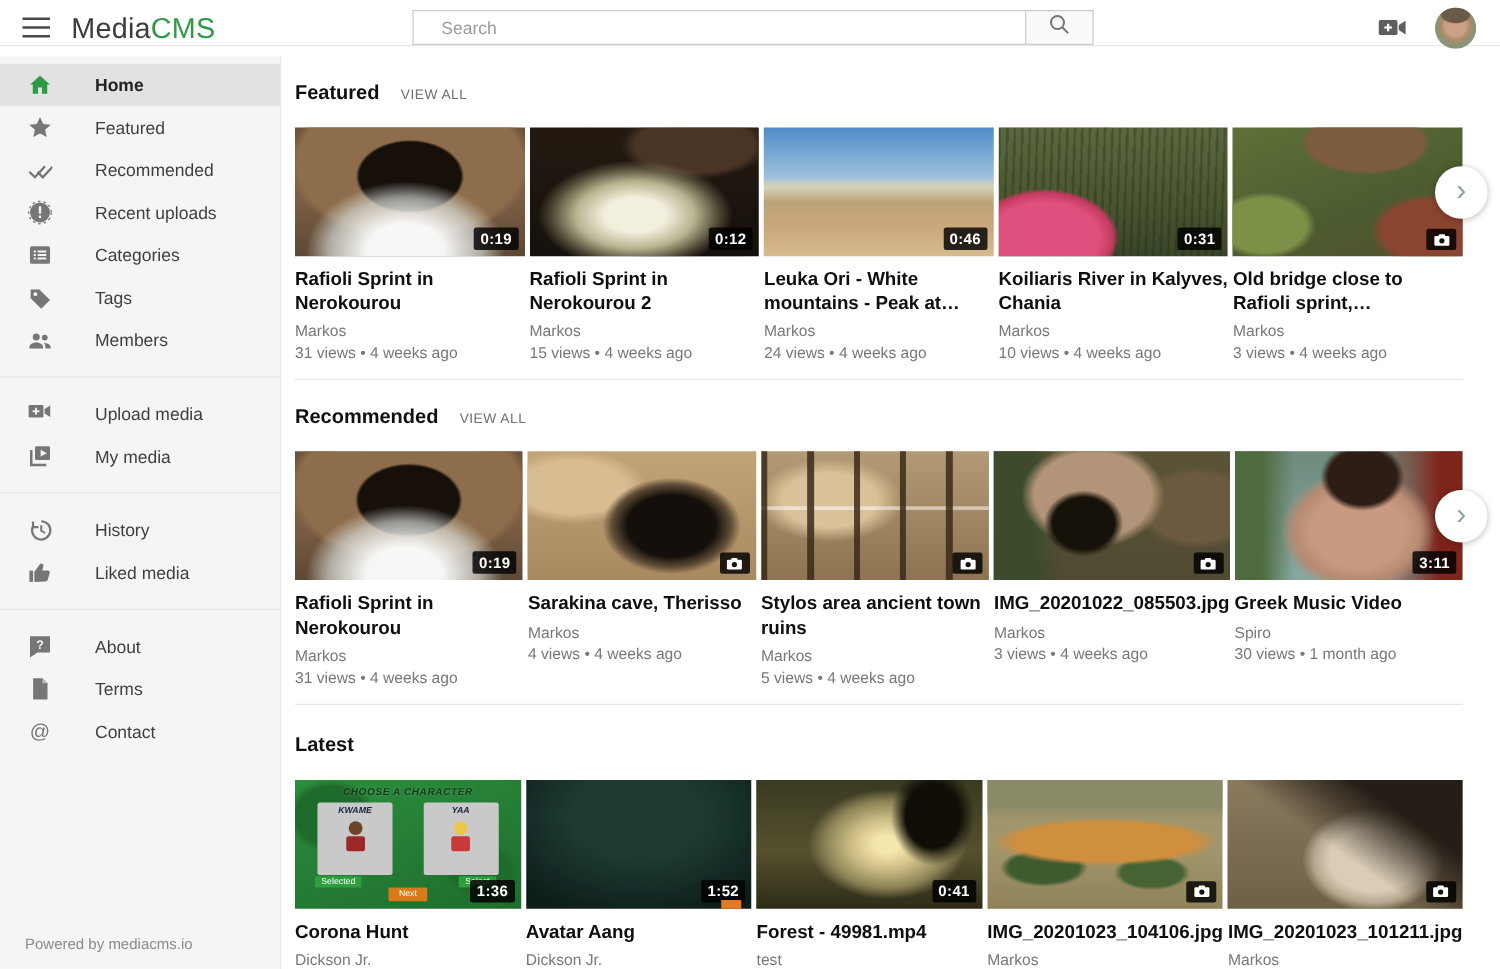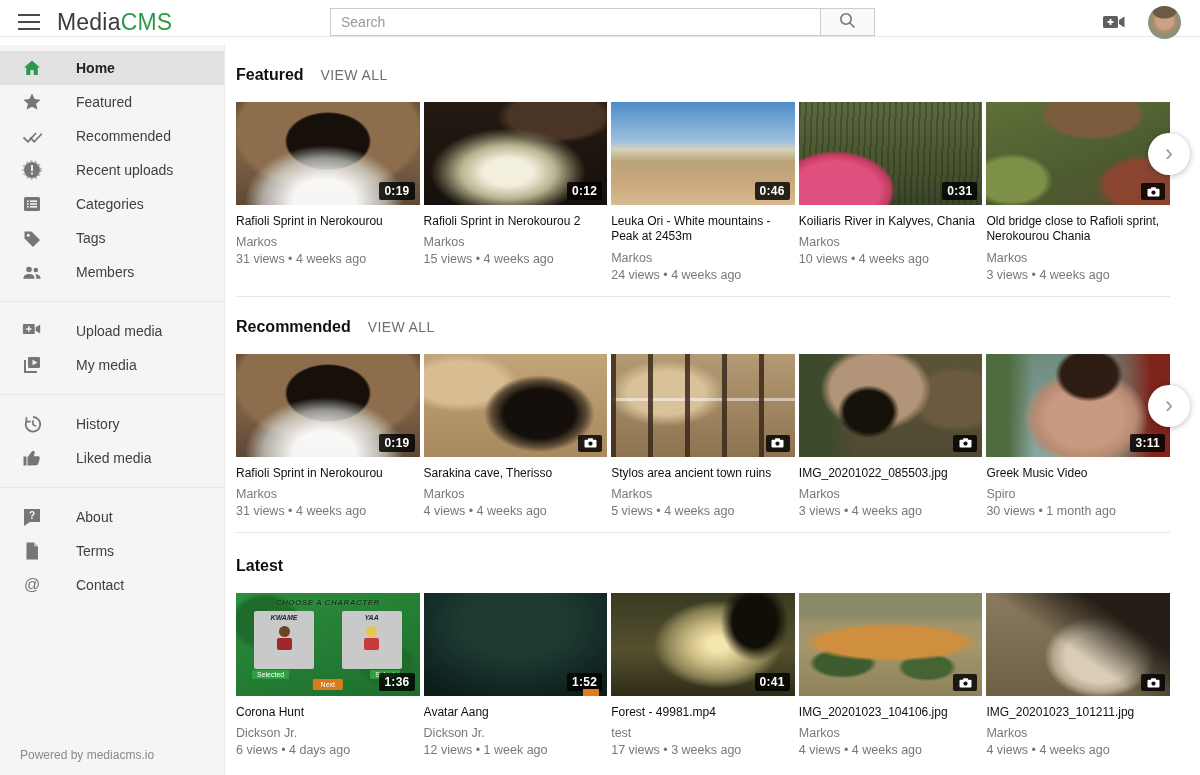--- a/index.html
+++ b/index.html
@@ -9,21 +9,21 @@
   
   .header { position:absolute; left:0; top:0; width:1200px; height:37px; background:#fff;
             border-bottom:1px solid #e7e7e7; z-index:20; }
   .hamburger { position:absolute; left:18px; top:14px; width:22px; height:16px; cursor:pointer; }
   .hamburger span { display:block; height:2px; background:#4a4a4a; margin-bottom:5px; }
   .logo { position:absolute; left:57px; top:9px; font-size:23px; letter-spacing:.2px; cursor:pointer; }
   .logo .l1 { color:#3c3c3c; }
   .logo .l2 { color:#2e9a47; }
   .searchwrap { position:absolute; left:330px; top:8px; display:flex; }
   .searchwrap input { width:490px; height:28px; border:1px solid #ccc; border-right:none;
-                      padding:0 10px; font-size:14px; color:#333; outline:none;
+                      padding:0 22px; font-size:14px; color:#333; outline:none;
                       font-family:"Liberation Sans",sans-serif; }
   .searchwrap input::placeholder { color:#9a9a9a; }
   .searchbtn { width:55px; height:28px; border:1px solid #ccc; background:#fafafa;
                display:flex; align-items:center; justify-content:center; cursor:pointer; }
   .hdr-upload { position:absolute; right:74px; top:13px; width:24px; height:18px; cursor:pointer; }
   .avatar { position:absolute; right:19px; top:6px; width:33px; height:33px; border-radius:50%;
             cursor:pointer; overflow:hidden;
             background:
               radial-gradient(55% 34% at 50% 16%, #6b5a46 0 60%, transparent 70%),
               radial-gradient(circle at 50% 44%, #caa184 0 33%, #b08a6a 46%, transparent 60%),
@@ -38,24 +38,24 @@
   .sb-item.active { background:#e2e2e2; font-weight:700; color:#222; }
   .sb-divider { border-top:1px solid #e7e7e7; margin:12px 0; }
   .powered { position:absolute; left:20px; bottom:13px; font-size:12px; color:#8a8a8a; cursor:pointer; }
   .ic svg { display:block; }
 
   
   .main { position:absolute; left:226px; top:45px; right:0; bottom:0; background:#fff;
           padding-left:10px; padding-right:30px; overflow:hidden; }
   .sec-head { display:flex; align-items:baseline; margin-top:21px; margin-bottom:18px; }
   .sec-title { font-size:16px; font-weight:700; color:#101010; }
-  .view-all { margin-left:17px; font-size:14px; color:#6f6f6f; letter-spacing:.4px; cursor:pointer; }
+  .view-all { margin-left:17px; font-size:11px; color:#6f6f6f; letter-spacing:.4px; cursor:pointer; }
   .cards { display:grid; grid-template-columns:repeat(5,1fr); column-gap:4px; position:relative; }
   .thumb { height:103px; position:relative; cursor:pointer; background:#ddd; }
-  .card-title { margin-top:9px; font-size:12px; font-weight:400; color:#0f0f0f; line-height:1.28;
+  .card-title { margin-top:9px; font-size:15px; font-weight:700; color:#0f0f0f; line-height:1.28;
                 display:-webkit-box; -webkit-line-clamp:2; -webkit-box-orient:vertical;
                 overflow:hidden; cursor:pointer; }
   .card-author { margin-top:6px; font-size:12.5px; color:#787878; cursor:pointer; }
   .card-meta { margin-top:3px; font-size:12.5px; color:#787878; }
   .sec-divider { border:none; border-top:1px solid #e6e6e6; margin:14px 0 0; }
 
   .dur { position:absolute; right:5px; bottom:5px; background:rgba(0,0,0,.82); color:#fff;
          font-size:12px; font-weight:700; padding:2px 5px; border-radius:2px; letter-spacing:.3px;margin-top:28px; }
   .cam { position:absolute; right:5px; bottom:5px; background:rgba(0,0,0,.82); border-radius:2px;
          width:24px; height:17px; display:flex; align-items:center; justify-content:center; }

